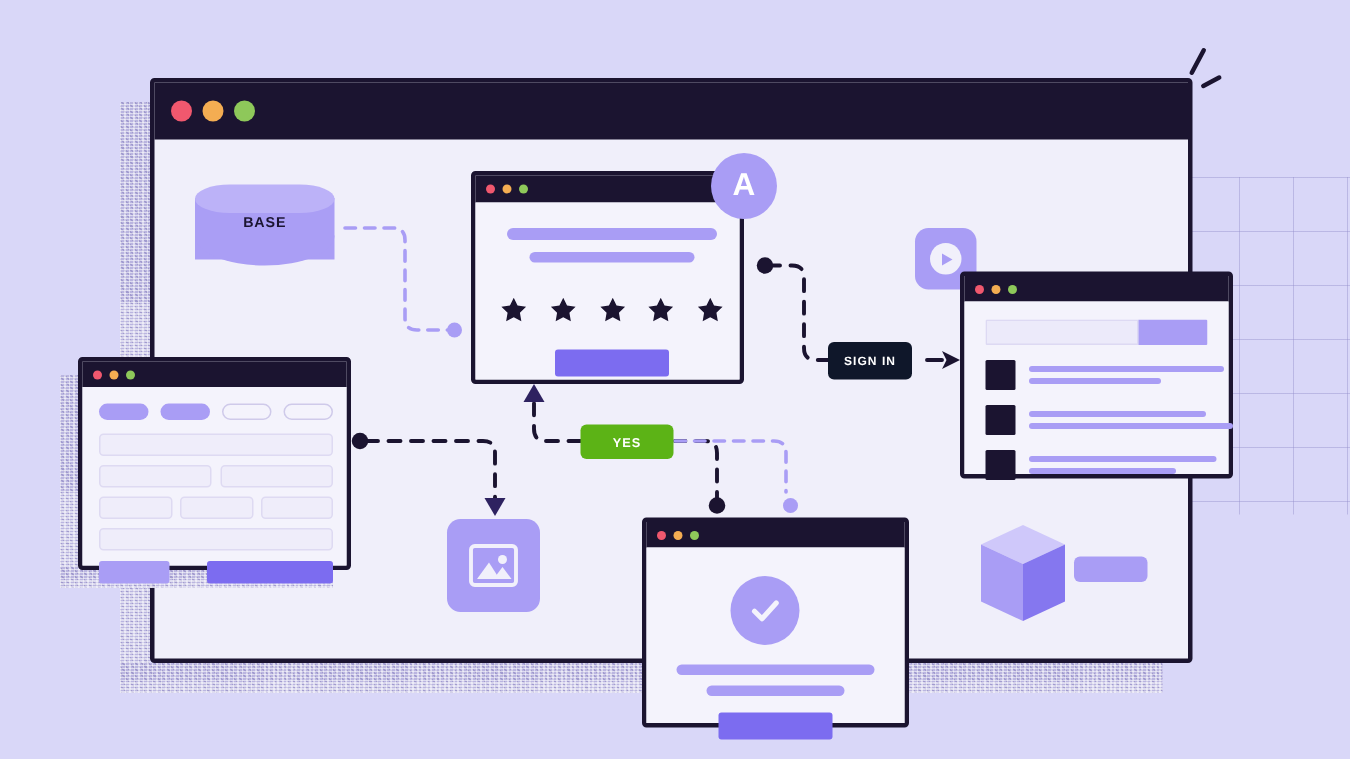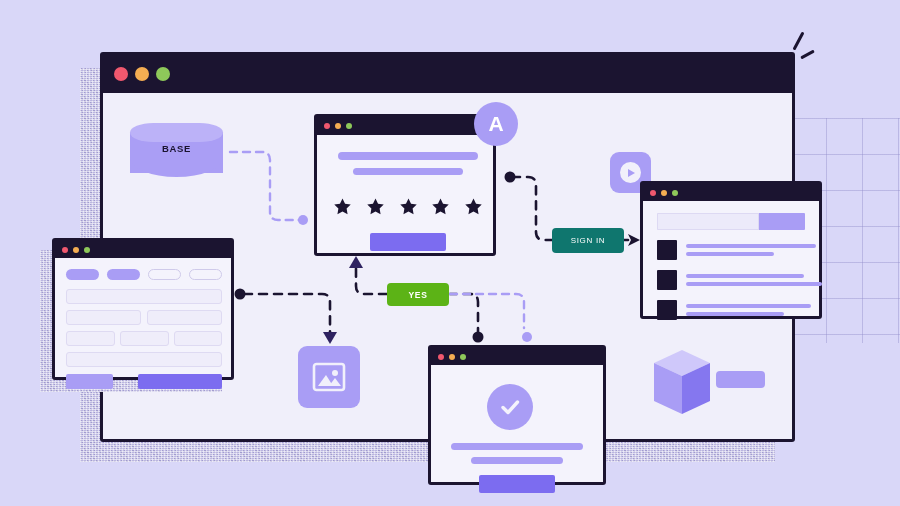--- a/index.html
+++ b/index.html
@@ -134,24 +134,24 @@
     width: 0; height: 0;
     border-left: 7px solid #a99df5;
     border-top: 4.5px solid transparent;
     border-bottom: 4.5px solid transparent;
     margin-left: 2px;
   }
 
   
   .signin {
     position: absolute; left: 552px; top: 228px;
-    width: 72px; height: 25px; border-radius: 4px;
-    background: #0f766e;
-    display: flex; align-items: center; justify-content: center;
-    color: #ffffff; font-size: 8px; font-weight: normal; letter-spacing: .7px;
+    width: 56px; height: 25px; border-radius: 4px;
+    background: #0f172a;
+    display: flex; align-items: center; justify-content: center;
+    color: #ffffff; font-size: 8px; font-weight: bold; letter-spacing: .7px;
   }
 
   
   .yes {
     position: absolute; left: 387px; top: 283px;
     width: 62px; height: 23px; border-radius: 4px;
     background: #5cb316;
     display: flex; align-items: center; justify-content: center;
     color: #ffffff; font-size: 8.5px; font-weight: bold; letter-spacing: .7px;
   }

